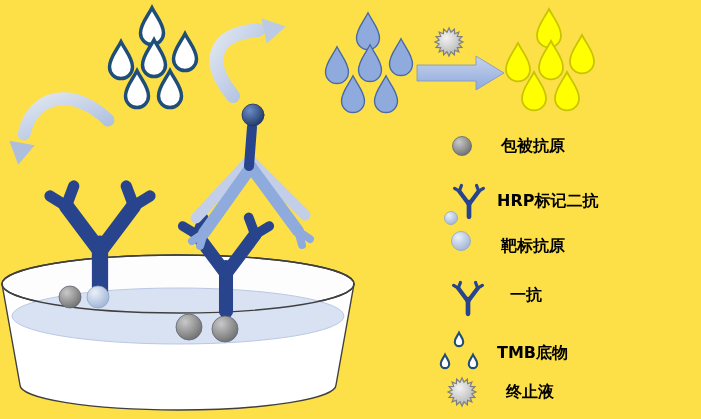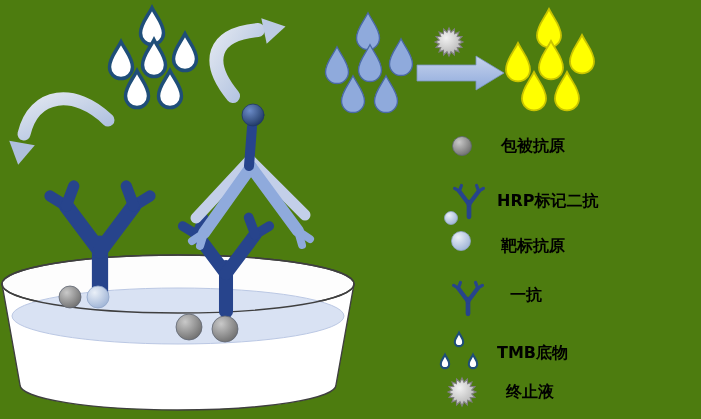--- a/index.html
+++ b/index.html
@@ -5,21 +5,21 @@
   html, body {
     margin: 0;
     padding: 0;
     background: #ffffff;
     font-family: "DejaVu Sans", "Liberation Sans", sans-serif;
   }
   .stage {
     position: relative;
     width: 701px;
     height: 419px;
-    background: #4d7c0f;
+    background: #fde047;
     overflow: hidden;
   }
   svg { display: block; }
   .legend-label {
     font-family: "DejaVu Sans", "Liberation Sans", sans-serif;
     font-size: 16px;
     font-weight: 700;
     fill: #000000;
   }
 </style>

